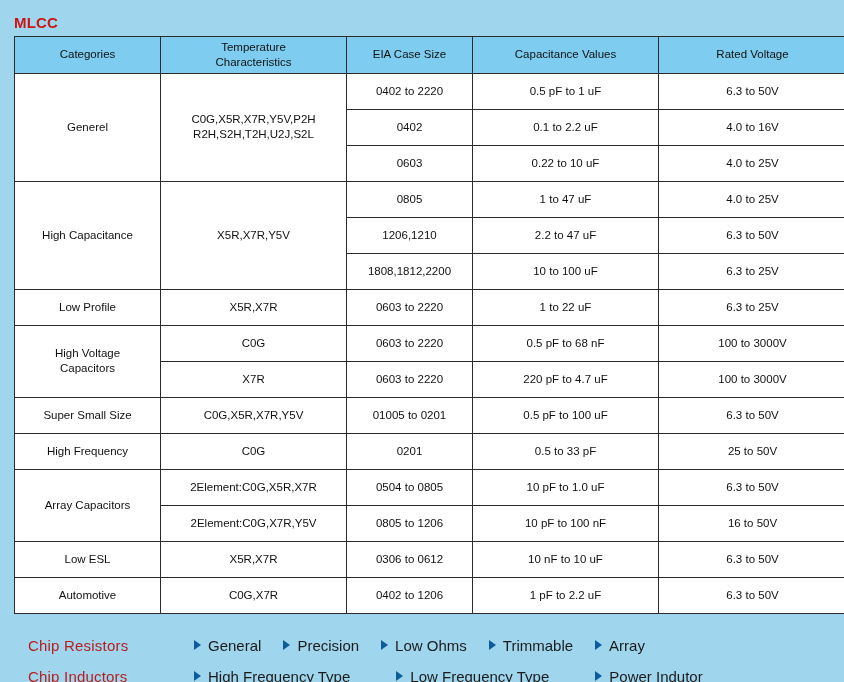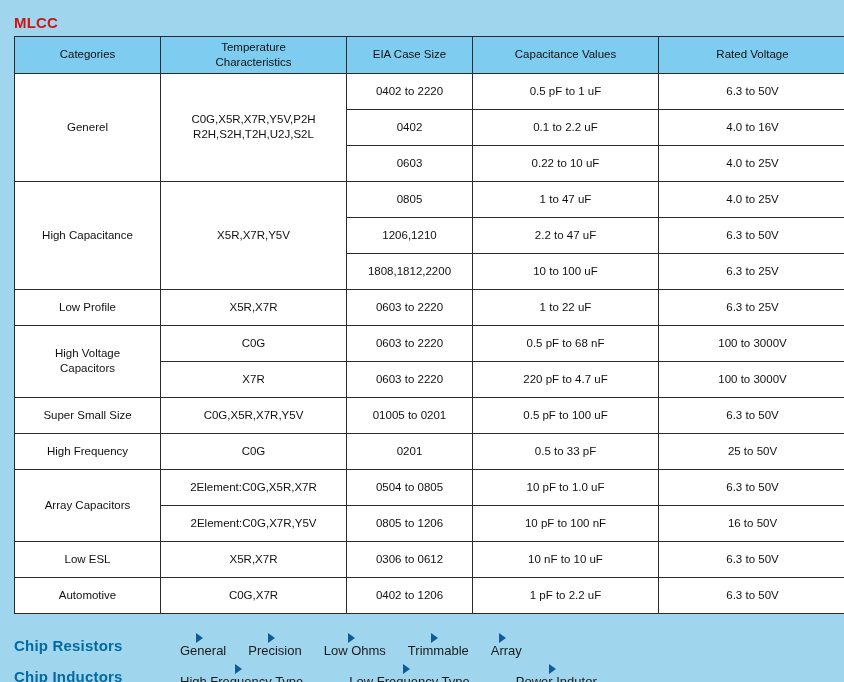--- a/index.html
+++ b/index.html
@@ -63,40 +63,40 @@
   .footer {
     margin-top: 16px;
     padding: 0 6px;
   }
   .frow {
     display: flex;
     align-items: center;
     height: 31px;
   }
   .flabel {
-    color: #0369a1;
+    color: #b91c1c;
     font-size: 15px;
-    font-weight: bold;
+    font-weight: normal;
     width: 166px;
     flex: 0 0 166px;
     letter-spacing: 0.2px;
+    margin-left: 14px;
   }
   .fitems {
     display: flex;
     align-items: center;
     flex: 1 1 auto;
   }
   .fitem {
     display: flex;
     align-items: center;
-    font-size: 13px;
+    font-size: 15px;
     color: #1b1b1b;
     margin-right: 22px;
     white-space: nowrap;
-    flex-direction: column;
   }
   .fitem .arrow {
     display: inline-block;
     width: 0; height: 0;
     border-left: 7px solid #0d5c9a;
     border-top: 5px solid transparent;
     border-bottom: 5px solid transparent;
     margin-right: 7px;
   }
   .fitem .txt { color: #1b1b1b; }

